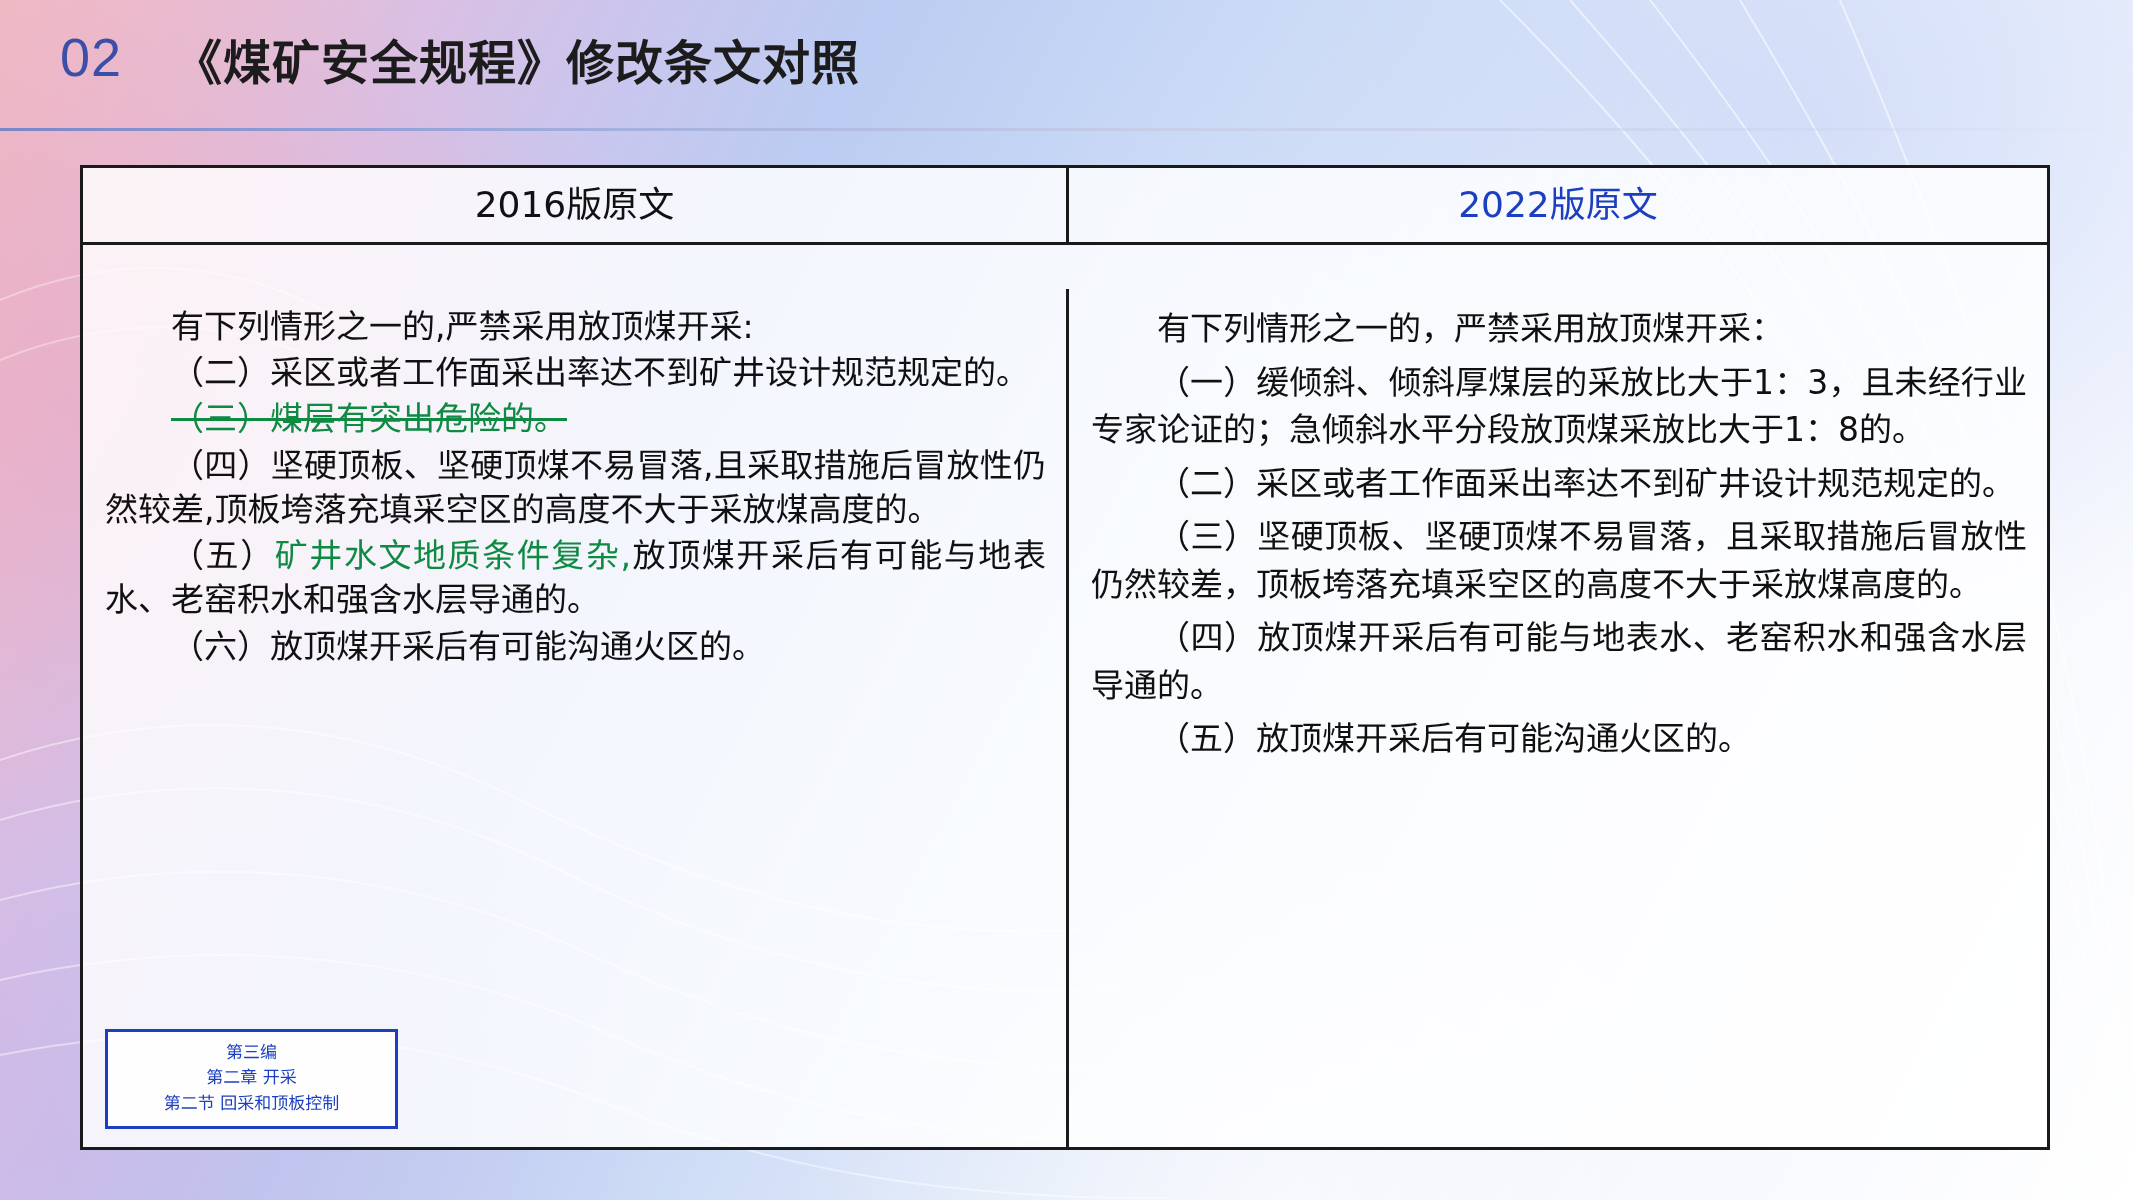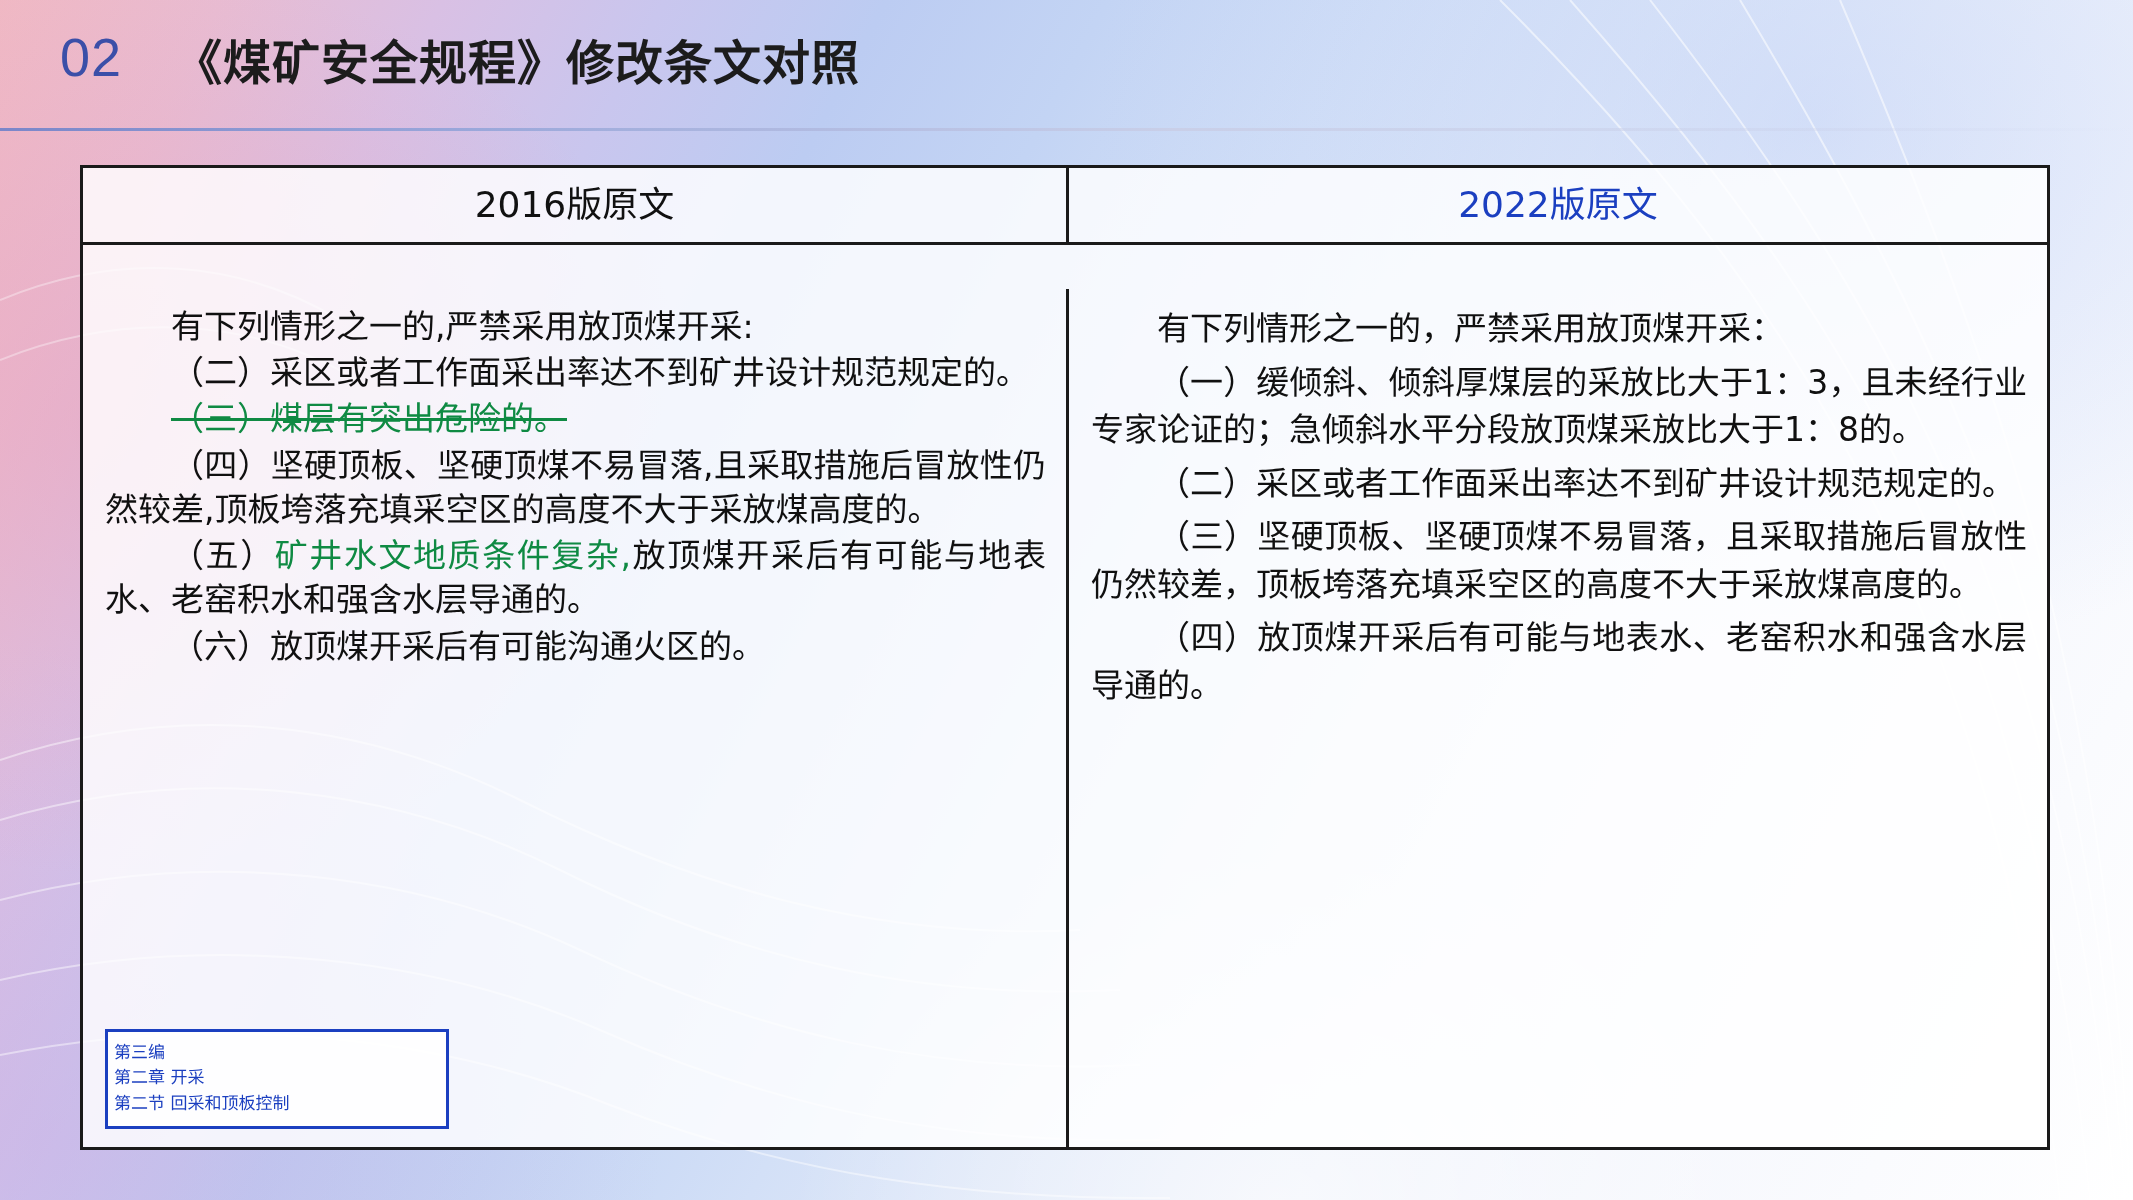--- a/index.html
+++ b/index.html
@@ -165,25 +165,26 @@
   }
   .ins {
     color: #0f8a43;
   }
 
   
   .footnote {
     position: absolute;
     left: 22px;
     bottom: 18px;
-    width: 344px;
+    width: 293px;
     border: 3px solid #1b3fc0;
     background: rgba(255,255,255,0.9);
     padding: 8px 6px 10px 6px;
     box-sizing: border-box;
+    text-align: center;
   }
   .footnote div {
     font-family: "DejaVu Sans", sans-serif;
     font-size: 17px;
     color: #1b3fc0;
     line-height: 1.5;
     white-space: nowrap;
   }
 </style>
 </head>
@@ -243,18 +244,19 @@
           <div>第二节 回采和顶板控制</div>
         </div>
       </div>
 
       <div class="body-cell body-right">
         <p class="para indent">有下列情形之一的，严禁采用放顶煤开采：</p>
         <p class="para indent">（一）缓倾斜、倾斜厚煤层的采放比大于1：3，且未经行业专家论证的；急倾斜水平分段放顶煤采放比大于1：8的。</p>
         <p class="para indent">（二）采区或者工作面采出率达不到矿井设计规范规定的。</p>
         <p class="para indent">（三）坚硬顶板、坚硬顶煤不易冒落，且采取措施后冒放性仍然较差，顶板垮落充填采空区的高度不大于采放煤高度的。</p>
         <p class="para indent">（四）放顶煤开采后有可能与地表水、老窑积水和强含水层导通的。</p>
+        <p class="para indent">（五）放顶煤开采后有可能沟通火区的。</p>
       </div>
 
     </div>
   </div>
 
 </div>
 
 </body></html>

